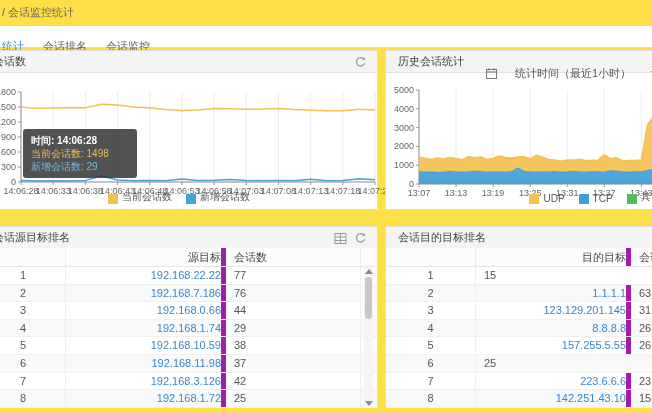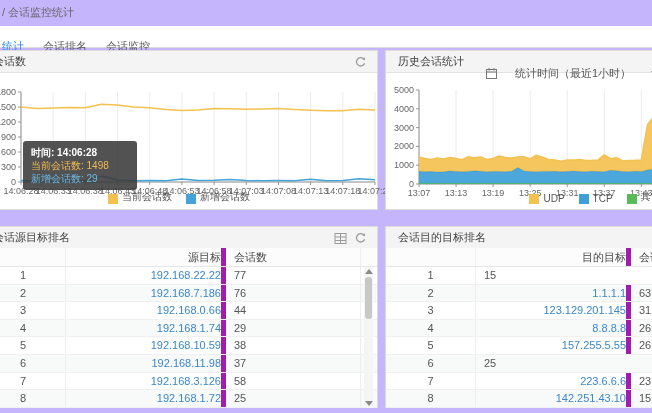--- a/index.html
+++ b/index.html
@@ -1,16 +1,16 @@
 <!DOCTYPE html>
 <html><head>
 <meta charset="utf-8">
 <style>
   html,body{margin:0;padding:0;background:#e8eaeb;}
-  #app{position:relative;width:652px;height:413px;overflow:hidden;background:#c4b5fd;
+  #app{position:relative;width:652px;height:413px;overflow:hidden;background:#fde047;
        font-family:"Liberation Sans","DejaVu Sans",sans-serif;font-size:11px;color:#555;}
   
   .breadcrumb{position:absolute;left:2px;top:5px;color:#666;}
   .tabbar{position:absolute;left:-20px;top:26px;width:720px;height:22px;background:#fff;
           border-bottom:1px solid #dcdcdc;box-sizing:border-box;padding-left:20px;display:flex;gap:15px;}
   .tab{height:21px;line-height:19px;padding:11px 2px;color:#555;cursor:pointer;}
   .tab.active{color:#2d8cf0;border-bottom:2px solid #2d8cf0;}
   
   .panel{position:absolute;background:#fff;border:1px solid #dcdcdc;box-sizing:border-box;}
   #p-tl{left:-20px;top:50px;width:398px;height:160px;}
@@ -27,21 +27,21 @@
   .caret{width:0;height:0;border-left:4px solid transparent;border-right:4px solid transparent;
          border-top:5px solid #666;margin-left:2px;}
   .chart-svg{position:absolute;left:0;top:21px;overflow:visible;}
   
   .legend{position:absolute;left:0;right:0;bottom:5px;display:flex;justify-content:center;gap:14px;
           font-size:10px;color:#555;}
   .legend-item{display:flex;align-items:flex-end;gap:4px;cursor:pointer;}
   .swatch{width:10px;height:10px;display:inline-block;}
   
   .tooltip{position:absolute;left:42px;top:78px;width:98px;background:rgba(58,58,58,.88);
-           border-radius:3px;padding:5px 8px;font-size:10px;line-height:13px;z-index:6;pointer-events:none;margin-top:12px;}
+           border-radius:3px;padding:5px 8px;font-size:10px;line-height:13px;z-index:6;pointer-events:none;}
   .tt-time{color:#fff;font-weight:bold;}
   .tt-cur{color:#f1bb54;}
   .tt-add{color:#6cb8e0;}
   
   .table{position:absolute;left:0;top:21px;right:0;}
   .thead,.trow{display:flex;box-sizing:border-box;padding-right:16px;}
   .thead{height:19px;line-height:19px;border-bottom:1px solid #e6e6e6;background:#fcfcfc;color:#444;}
   .trow{height:17.6px;line-height:17.6px;border-bottom:1px solid #f0f0f0;}
   .trow.alt{background:#f8f9f9;}
   .tcell{box-sizing:border-box;overflow:hidden;white-space:nowrap;}
@@ -277,21 +277,21 @@
             <div class="tcell c2">38</div>
           </div>
           <div class="trow alt">
             <div class="tcell c0">6</div>
             <div class="tcell c1"><span class="iplink">192.168.11.98</span></div>
             <div class="tcell c2">37</div>
           </div>
           <div class="trow">
             <div class="tcell c0">7</div>
             <div class="tcell c1"><span class="iplink">192.168.3.126</span></div>
-            <div class="tcell c2">58</div>
+            <div class="tcell c2">42</div>
           </div>
           <div class="trow alt">
             <div class="tcell c0">8</div>
             <div class="tcell c1"><span class="iplink">192.168.1.72</span></div>
             <div class="tcell c2">25</div>
           </div>
         </div>
     </div>
     <div class="vscroll">
       <span class="sb-up"></span>

